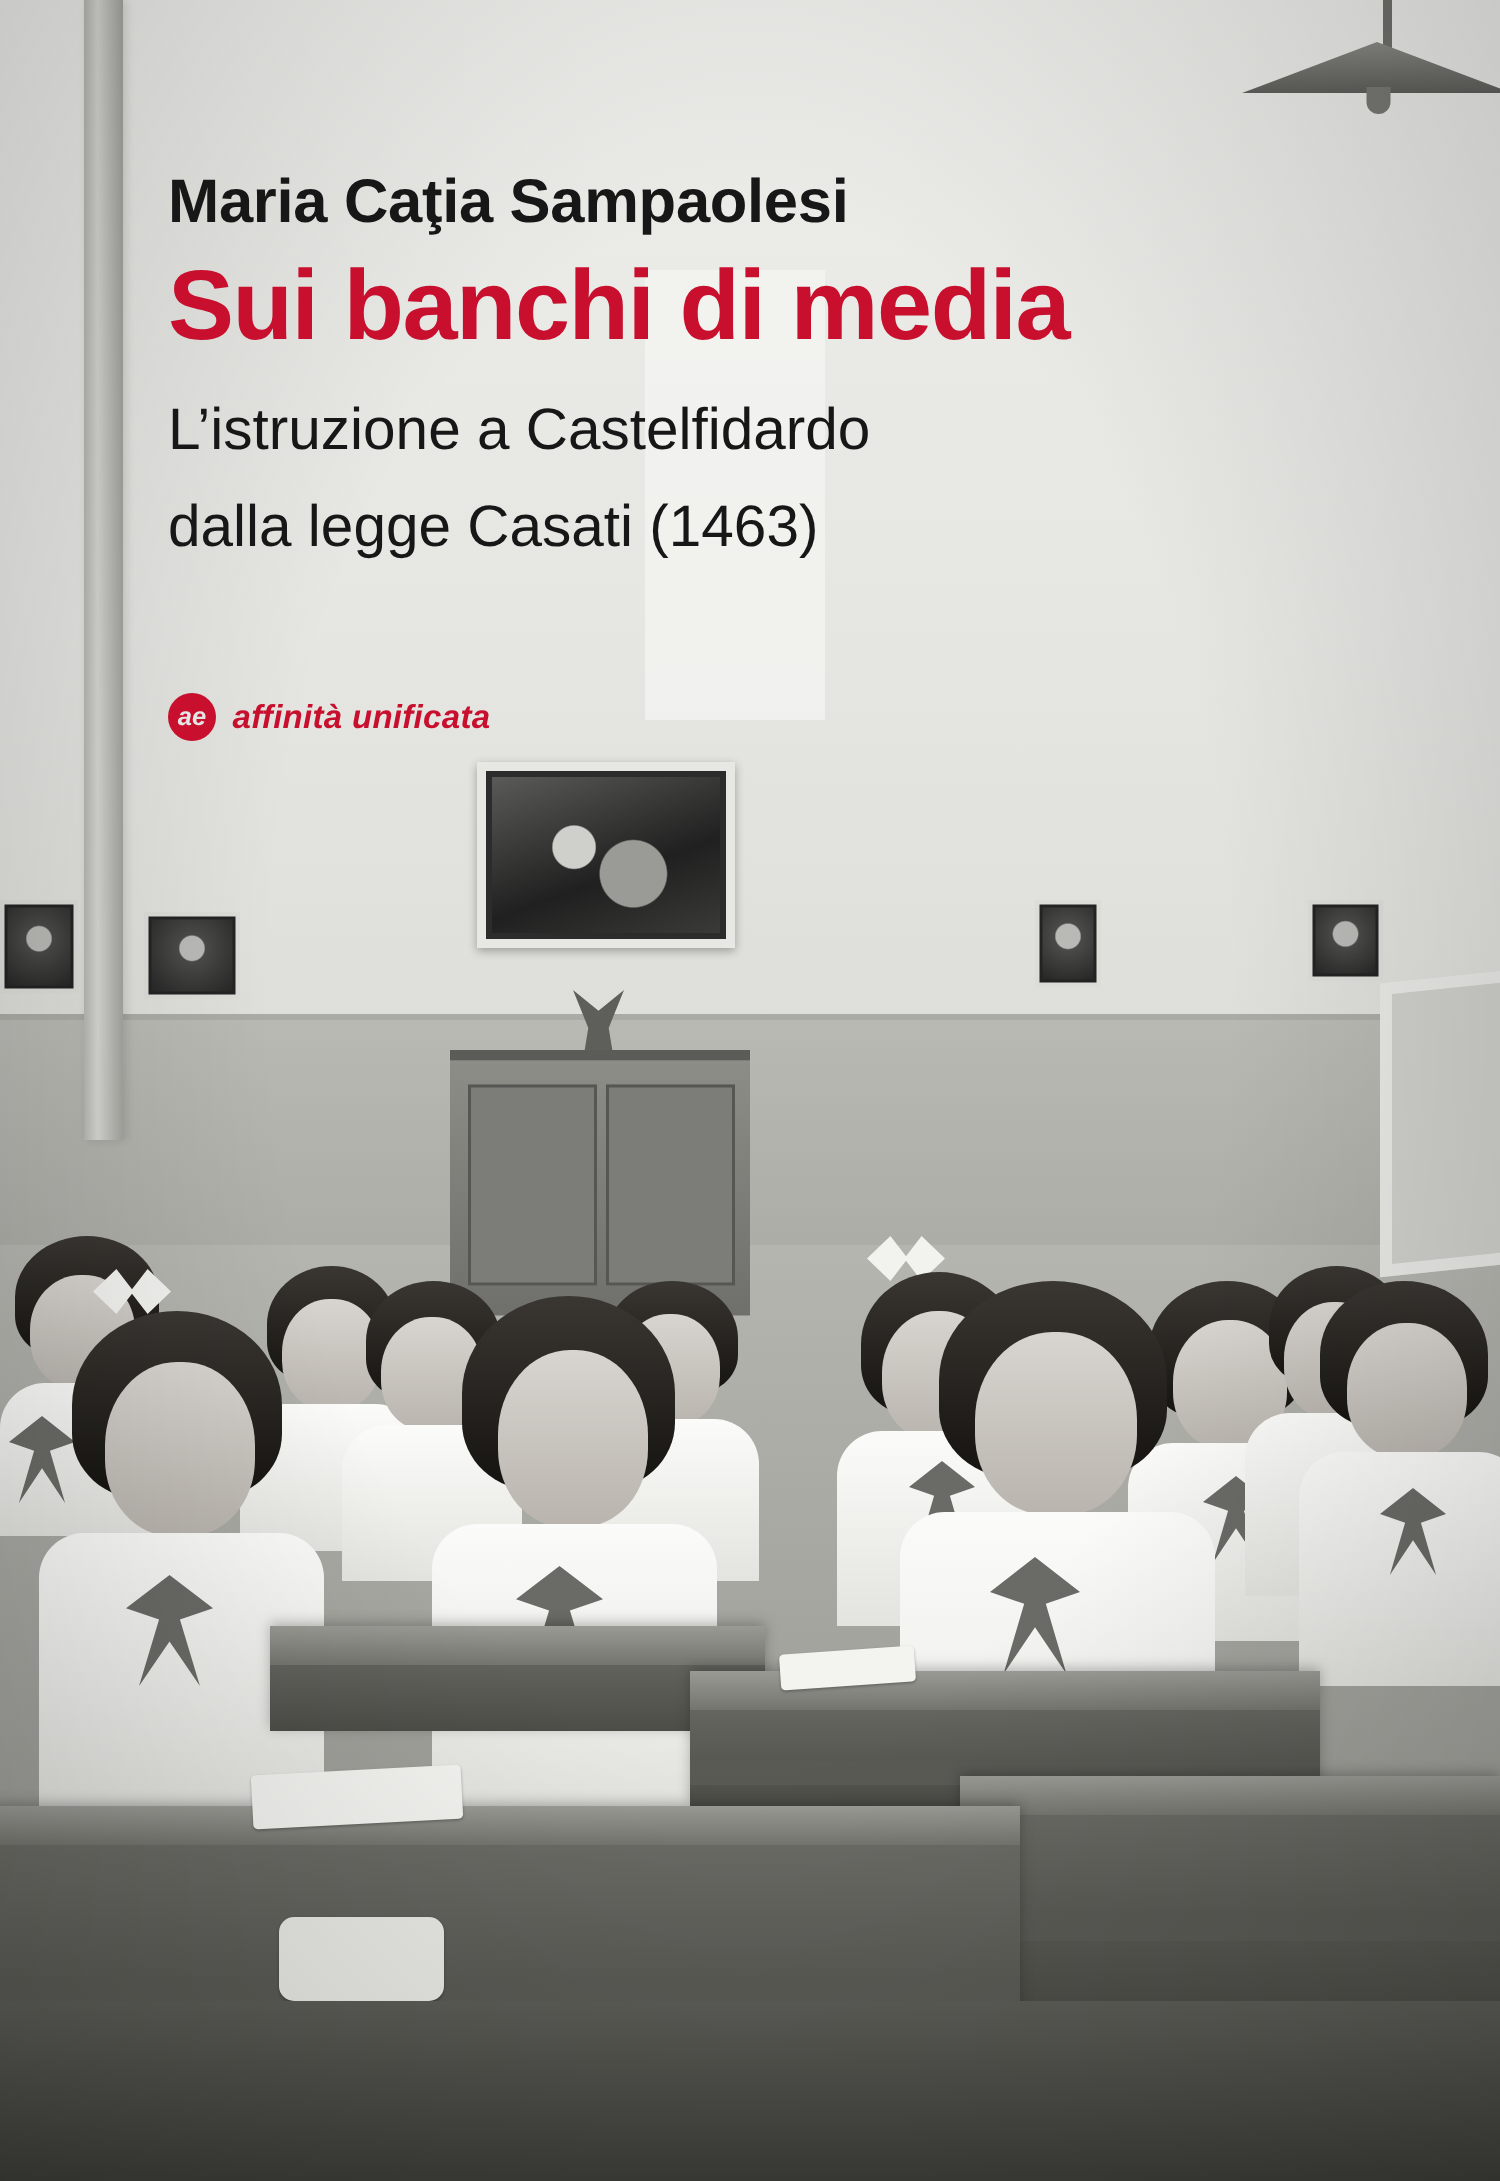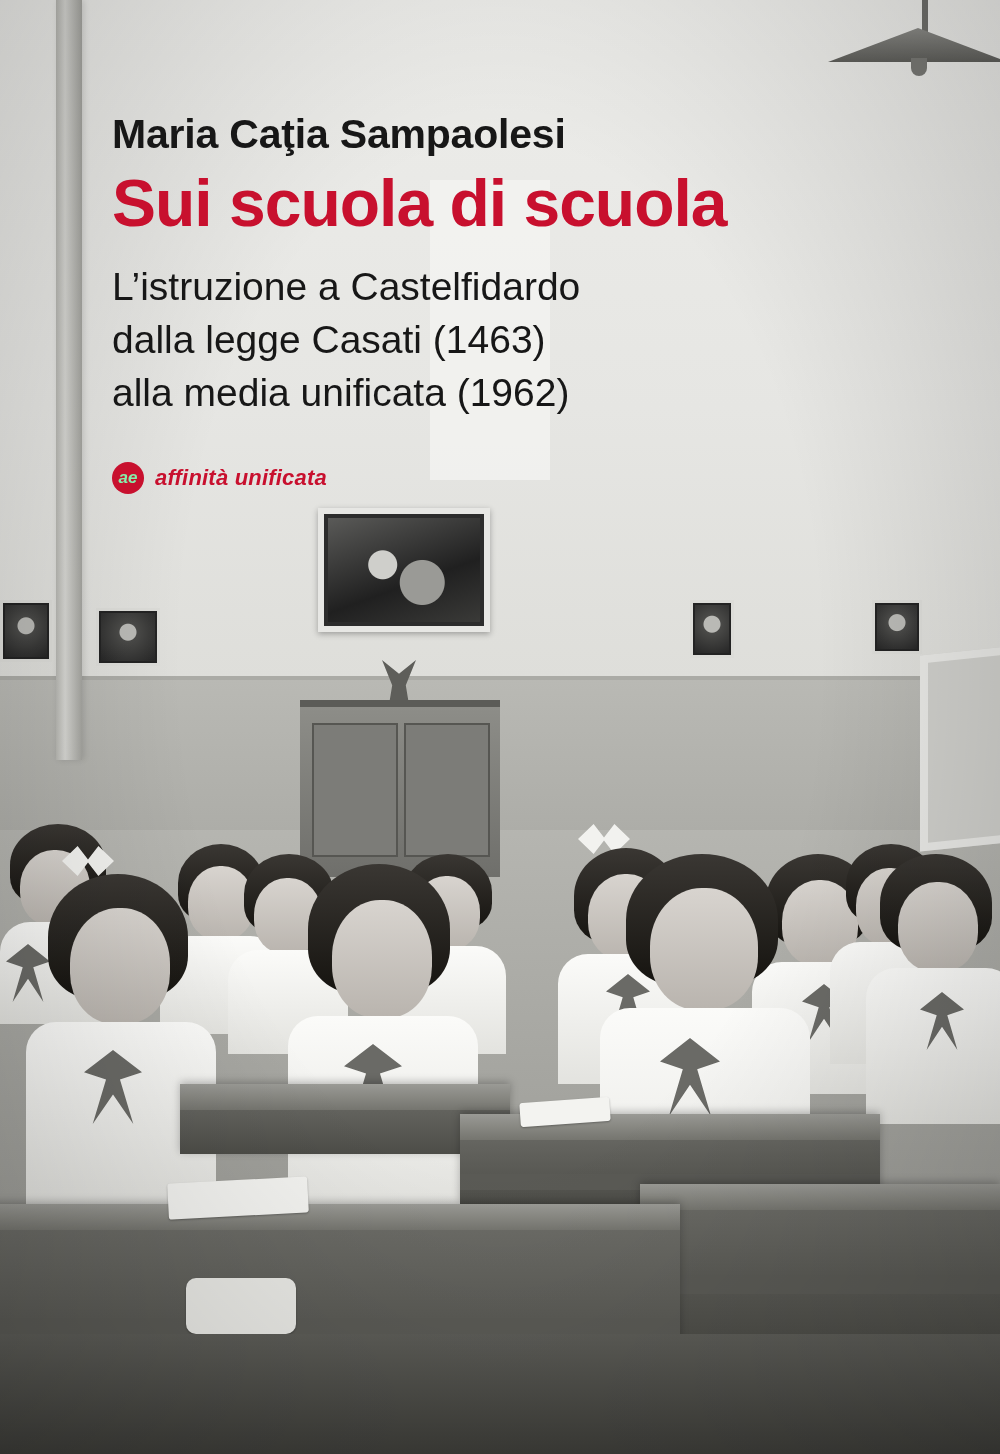--- a/index.html
+++ b/index.html
@@ -276,37 +276,37 @@
     line-height: 1.05;
     margin: 0 0 22px 0;
   }
   .subtitle {
     font-size: 39px;
     font-weight: normal;
     color: #171717;
     line-height: 1.36;
     margin: 0;
   }
-  .subtitle div { white-space: nowrap; }
+  .subtitle div { white-space: nowrap; margin-top: 12px; }
 
   
   .publisher {
     position: absolute;
     left: 112px;
     top: 462px;
     display: flex;
     align-items: center;
     gap: 11px;
   }
   .pub-mark {
     width: 32px;
     height: 32px;
     border-radius: 50%;
     background: #c8102e;
-    color: #86efac;
+    color: #e5e5e5;
     font-style: italic;
     font-weight: bold;
     font-size: 17px;
     display: flex;
     align-items: center;
     justify-content: center;
     line-height: 1;
     padding-bottom: 2px;
     box-sizing: border-box;
   }
@@ -448,25 +448,24 @@
       <div class="paper" style="left:186px; bottom:120px; width:110px; height:56px; border-radius:10px; background:#e9e9e5;"></div>
 
       <div class="floor"></div>
     </div>
 
     <div class="vignette"></div>
   </div>
 
   <div class="text-block">
     <p class="author">Maria Caţia Sampaolesi</p>
-    <h1 class="title">Sui scuola di scuola</h1>
+    <h1 class="title">Sui banchi di media</h1>
     <div class="subtitle">
       <div>L’istruzione a Castelfidardo</div>
       <div>dalla legge Casati (1463)</div>
-      <div>alla media unificata (1962)</div>
     </div>
   </div>
 
   <div class="publisher">
     <div class="pub-mark">ae</div>
     <div class="pub-name">affinità unificata</div>
   </div>
 
 </div>
 

